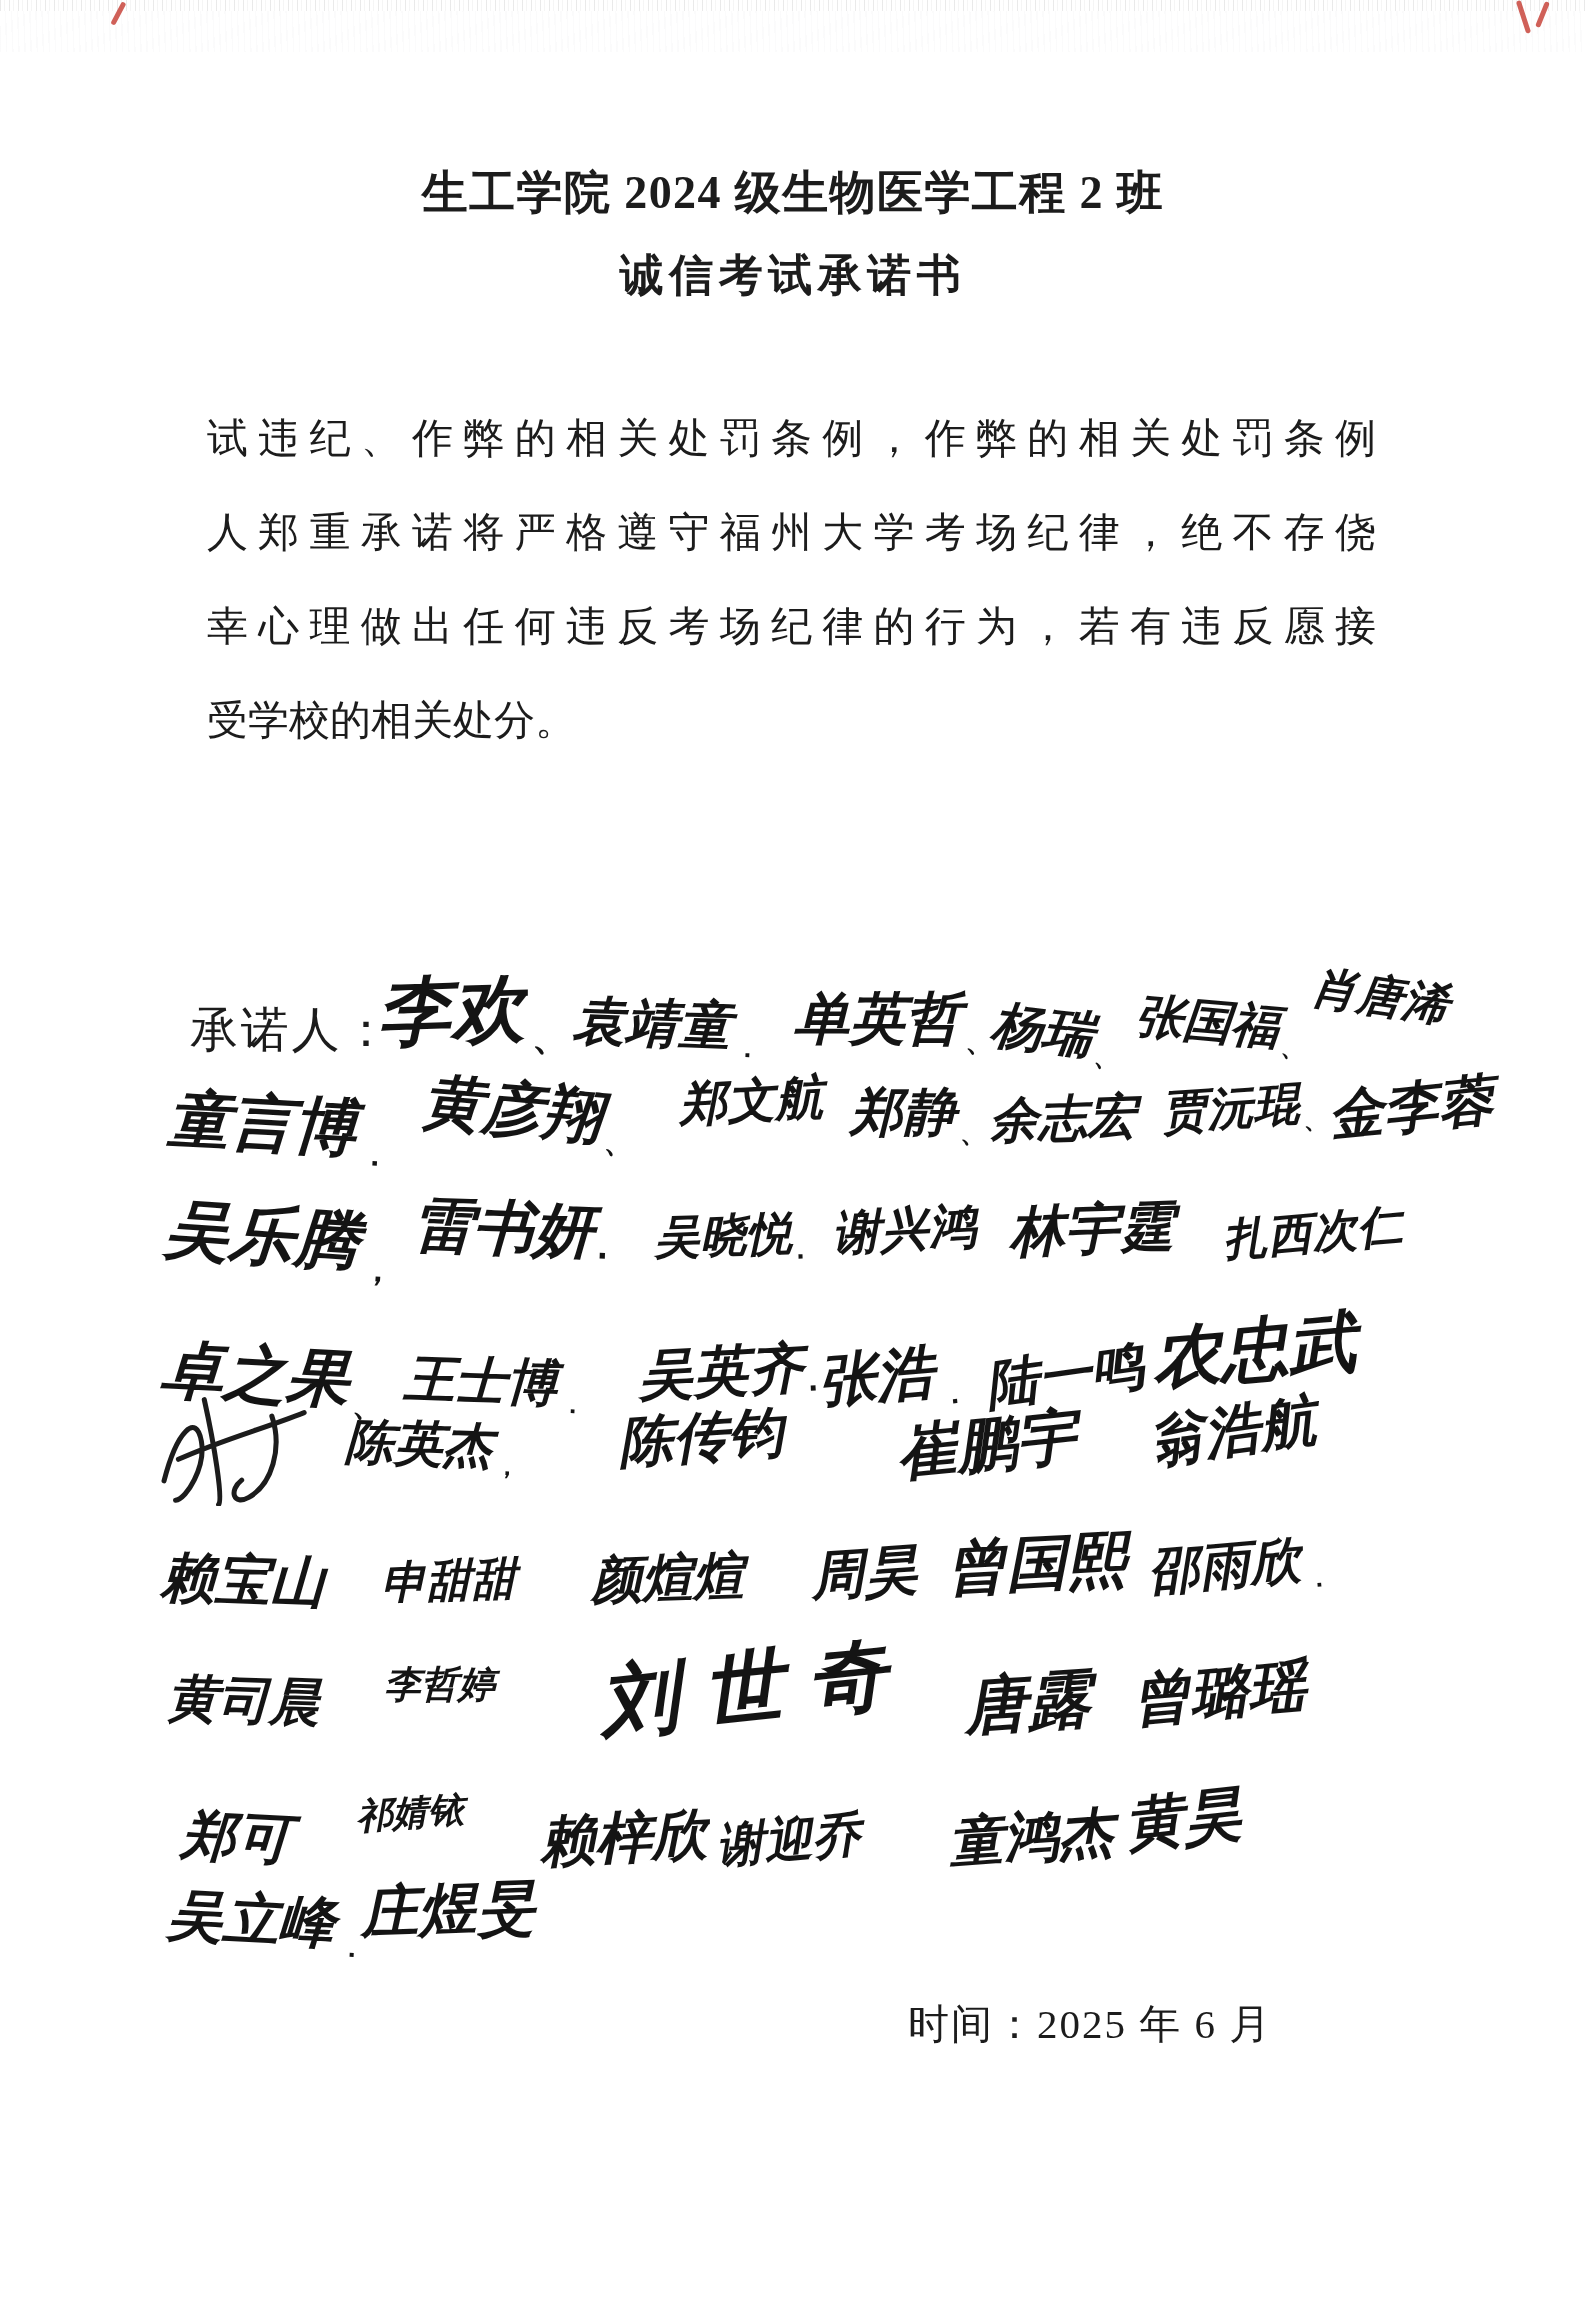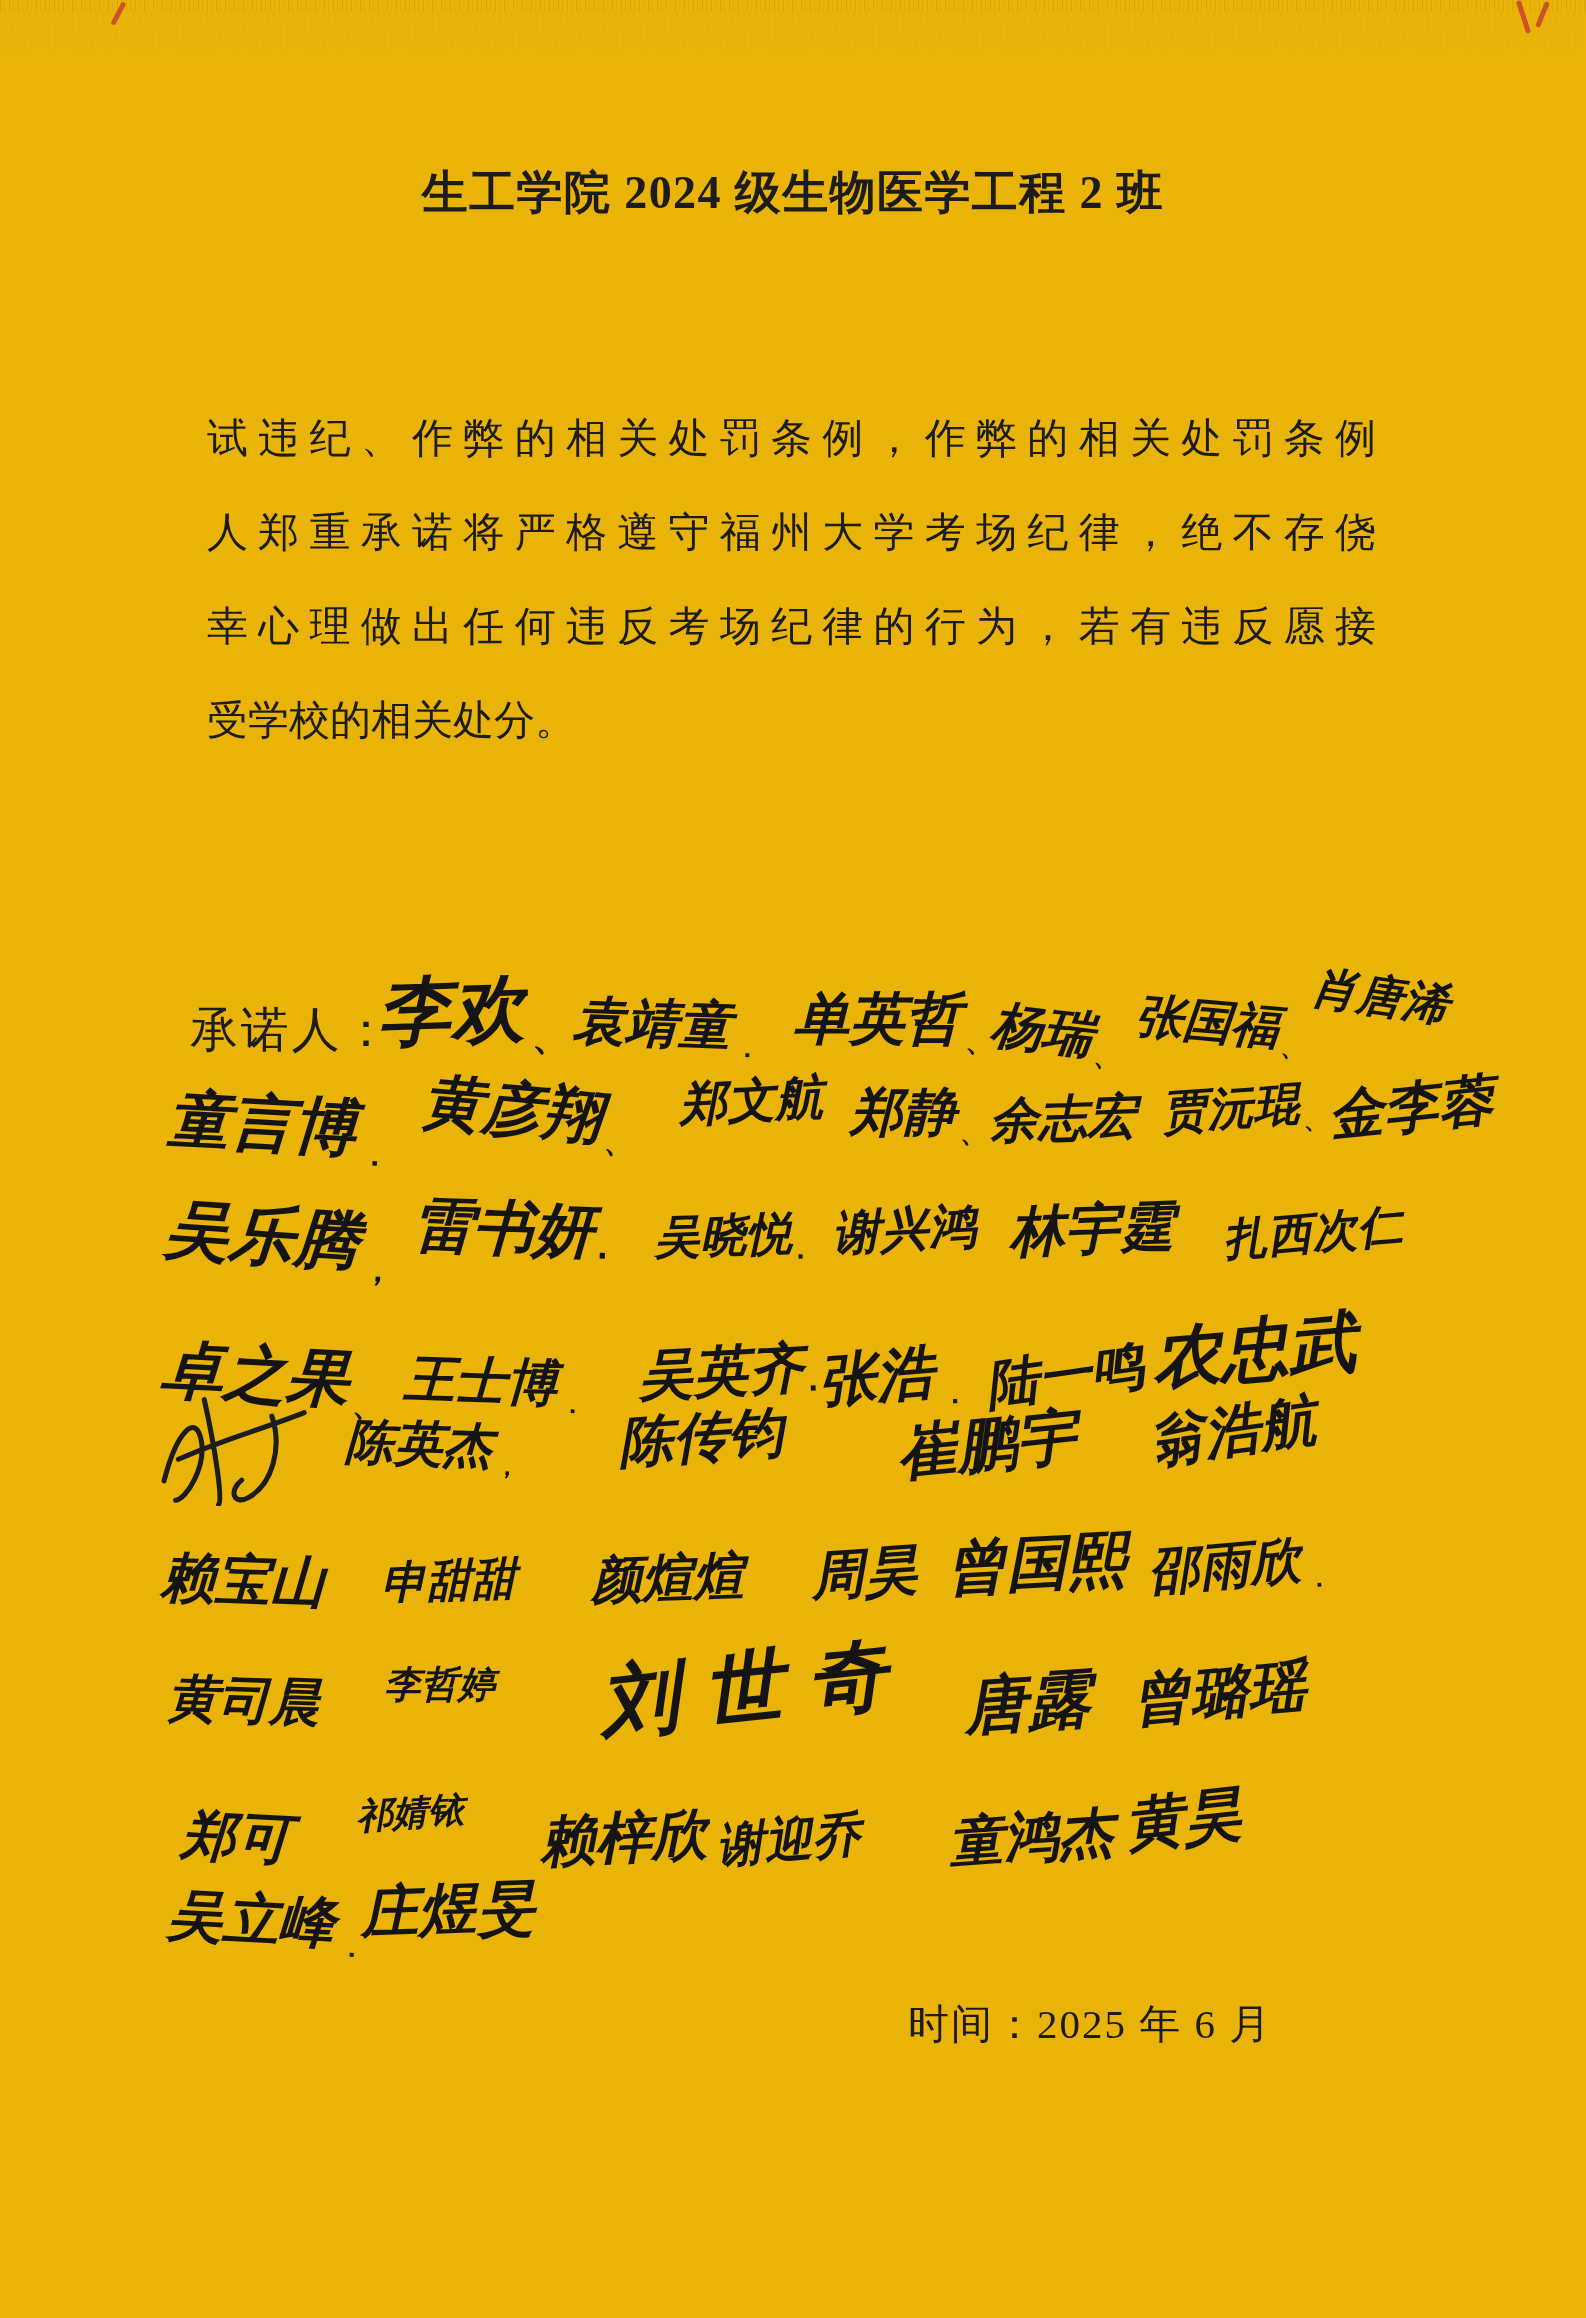--- a/index.html
+++ b/index.html
@@ -1,19 +1,19 @@
 <!DOCTYPE html>
 <html style="font-size:11px"><head>
 <meta charset="utf-8">
 <style>
   html,body{margin:0;padding:0;background:#e8e8e8;}
   #page{
     position:relative;
     width:1586px;height:2319px;
-    background:#eab308;
+    background:#ffffff;
     overflow:hidden;
     font-family:"Liberation Serif","DejaVu Serif",serif;
     color:#1c1c1c;
   }
   
   .scan-noise{
     position:absolute;left:0;top:0;width:100%;height:11px;
     background:repeating-linear-gradient(90deg, rgba(40,40,40,.18) 0 0.7px, transparent 0.7px 4.1px, rgba(80,80,80,.10) 4.1px 4.8px, transparent 4.8px 9px);
     opacity:.55;
   }
@@ -65,20 +65,21 @@
 <div id="page">
 
   <div class="scan-noise"></div>
   <div class="scan-noise2"></div>
 
   <div class="red-mark" style="left:116px;top:1.4px;transform:rotate(28deg);"></div>
   <div class="red-mark" style="left:1521px;top:0px;height:34px;transform:rotate(-18deg);"></div>
   <div class="red-mark" style="left:1540px;top:1.4px;height:27px;transform:rotate(22deg);"></div>
 
   <div class="title" id="title-1">生工学院 2024 级生物医学工程 2 班</div>
+  <div class="title" id="title-2">诚信考试承诺书</div>
 
   <div class="body-block">
     <div class="body-line">试违纪、作弊的相关处罚条例，作弊的相关处罚条例</div>
     <div class="body-line">人郑重承诺将严格遵守福州大学考场纪律，绝不存侥</div>
     <div class="body-line">幸心理做出任何违反考场纪律的行为，若有违反愿接</div>
     <div class="body-line last">受学校的相关处分。</div>
   </div>
 
   <div id="sig-label">承诺人：</div>
 

